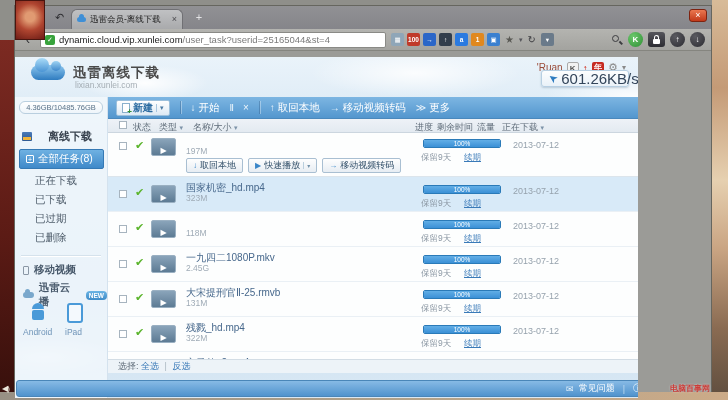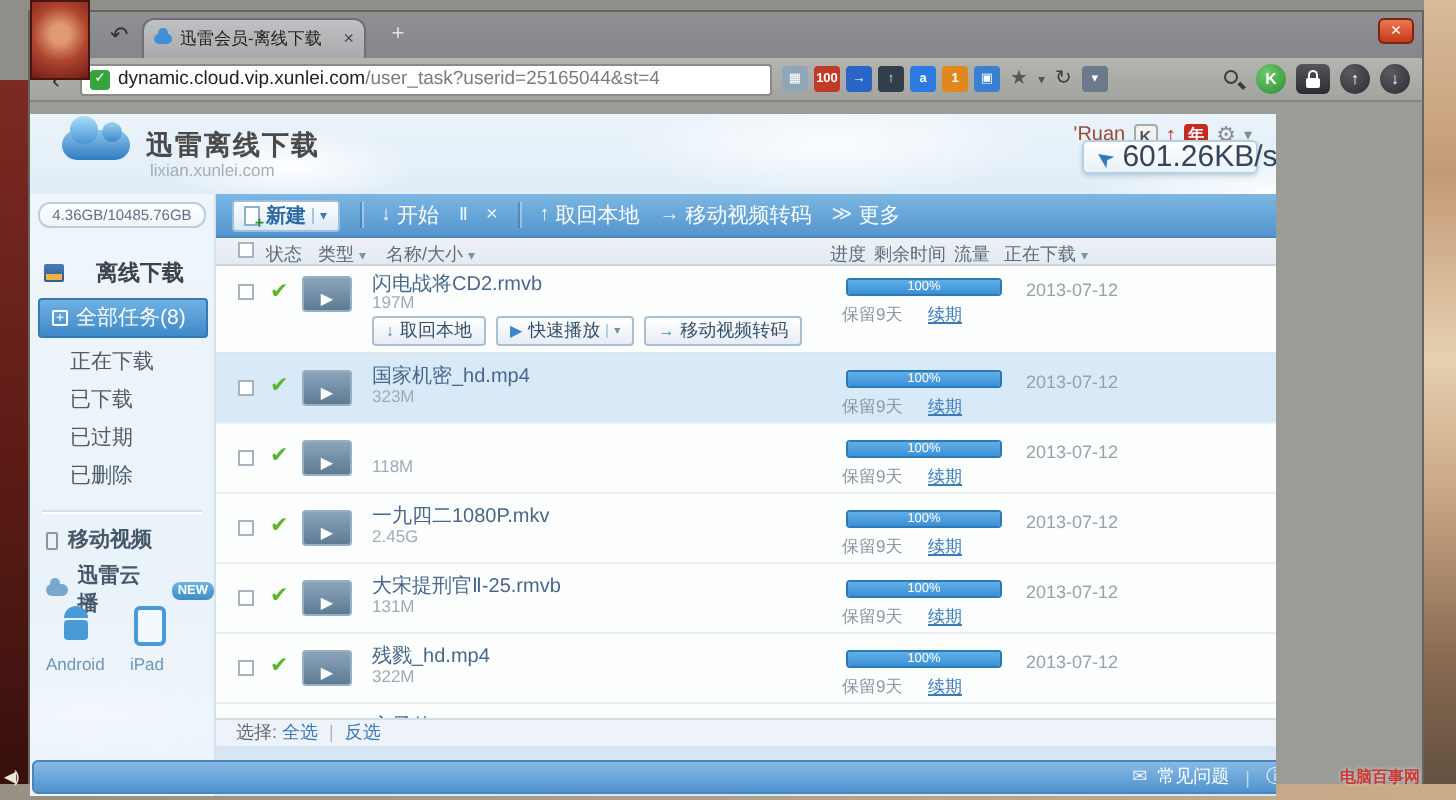--- a/index.html
+++ b/index.html
@@ -351,21 +351,20 @@
         <span class="f-rem">剩余时间</span>
         <span class="f-traffic">流量</span>
         <span class="f-added"><span>正在下载</span> <span class="f-sort">▾</span></span>
       </div>
 
       <div class="list">
         <div class="row expanded">
     <span class="cb"></span>
     <span class="done">✔</span>
     <span class="thumb"><span class="play">▶</span></span>
-    <span class="fname">闪电战将CD2.rmvb</span>
     <span class="fsize">197M</span>
     <span class="pbar">
               <span class="pfill"></span>
               <span class="ptext">100%</span>
             </span>
     <span class="keep">保留9天</span>
     <a class="renew" href="#">续期</a>
     <span class="fdate">2013-07-12</span>
   <span class="actions">
     <span class="act-btn">

